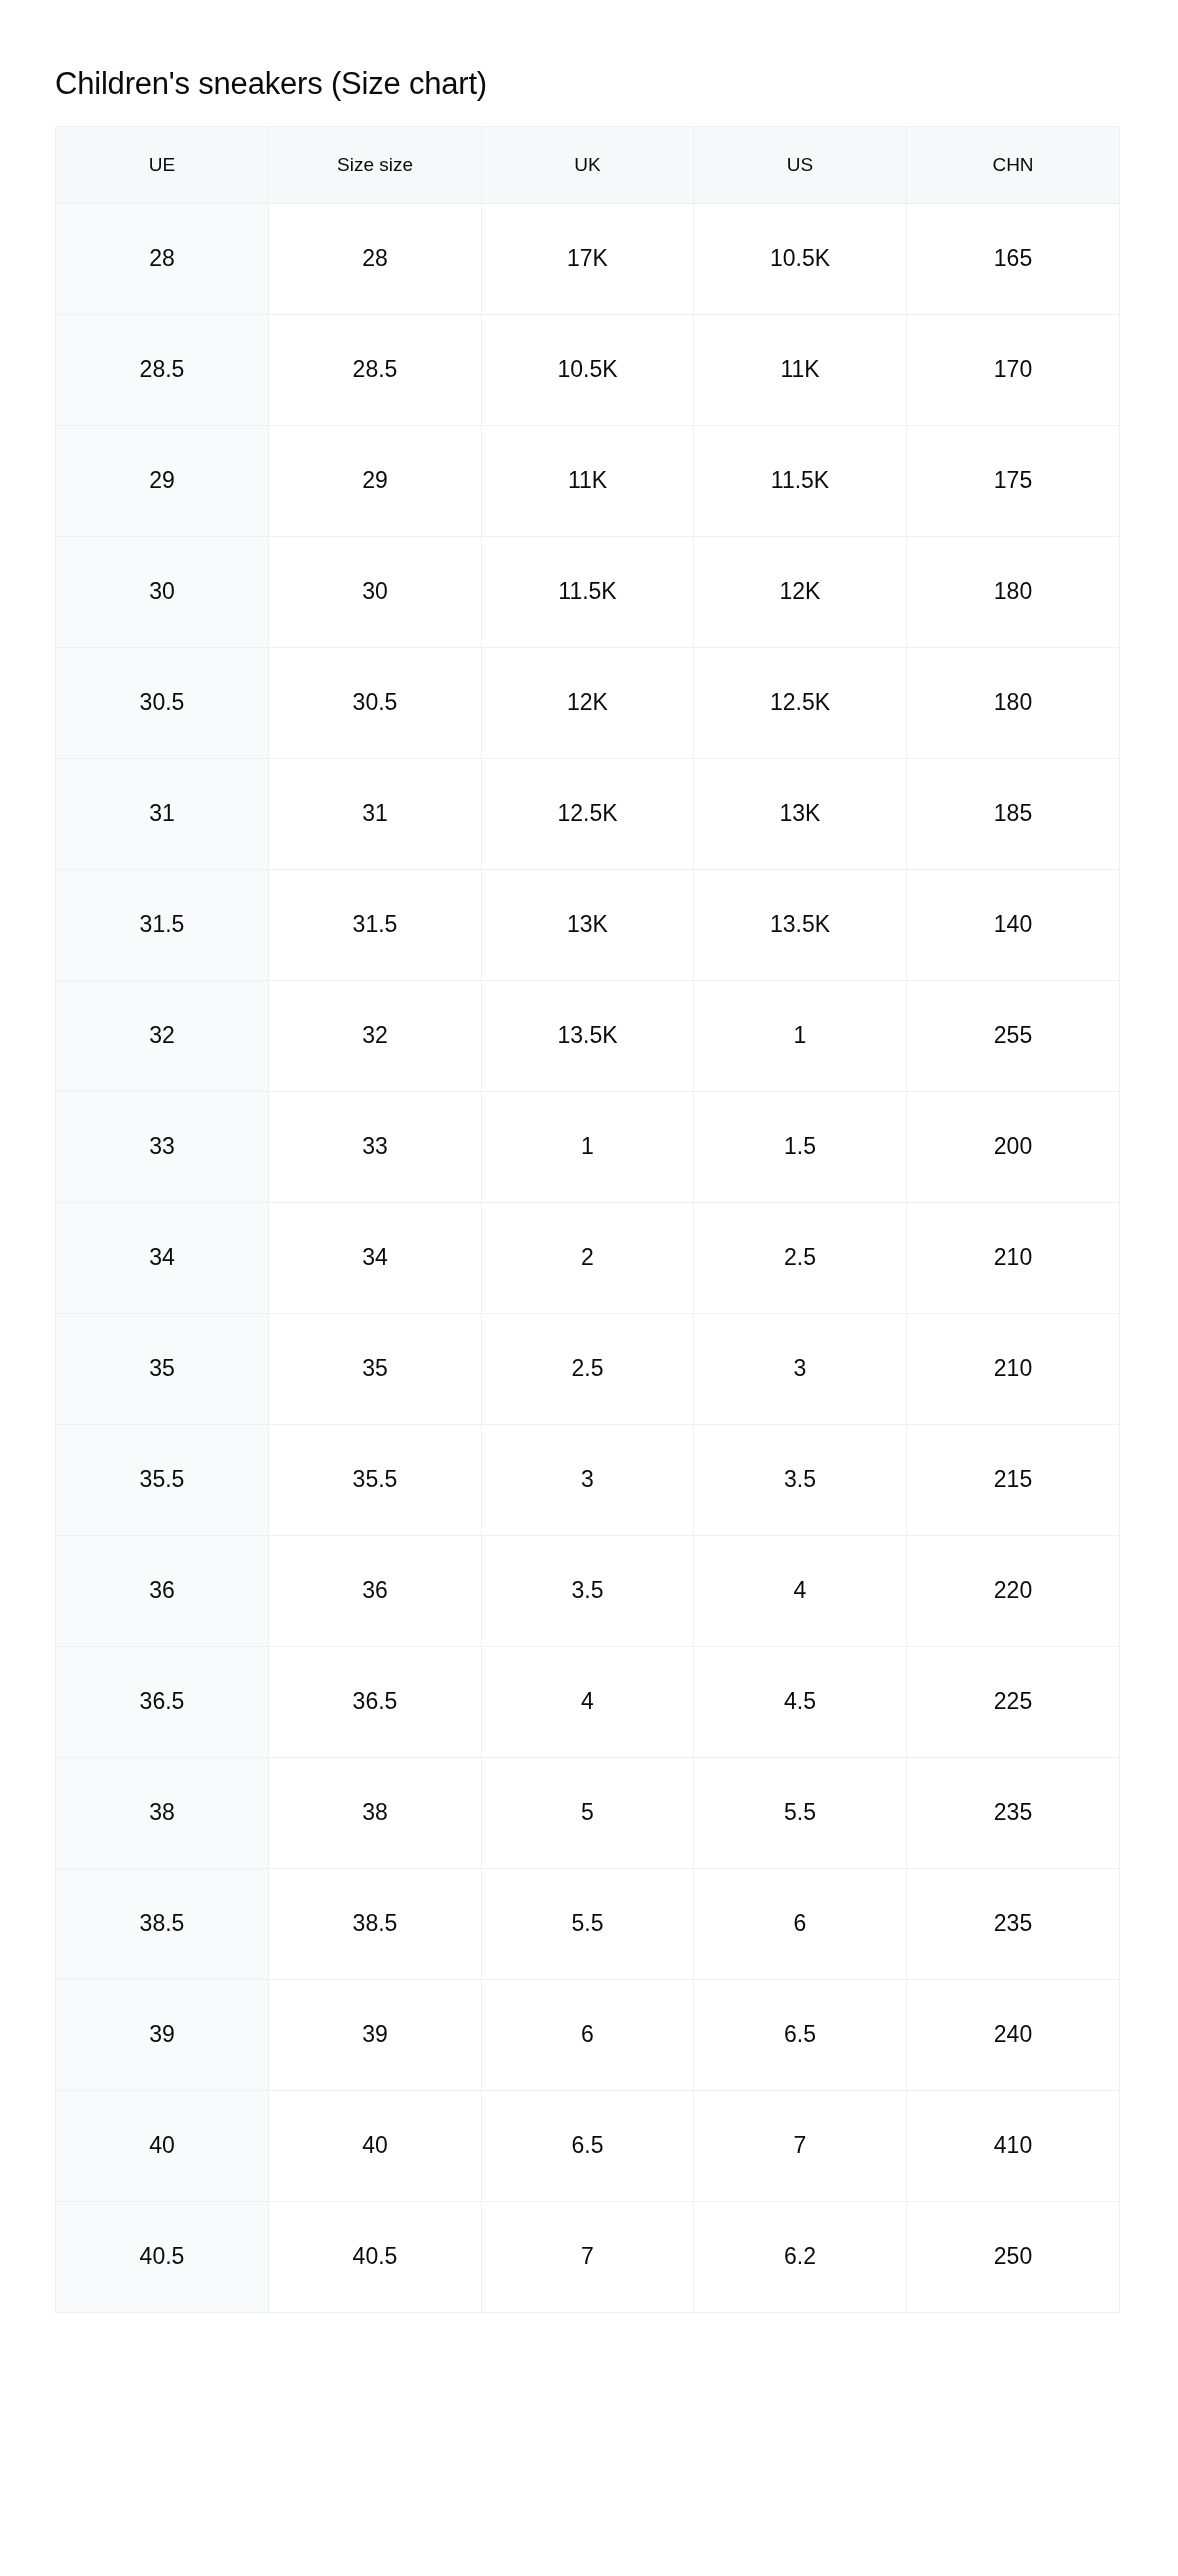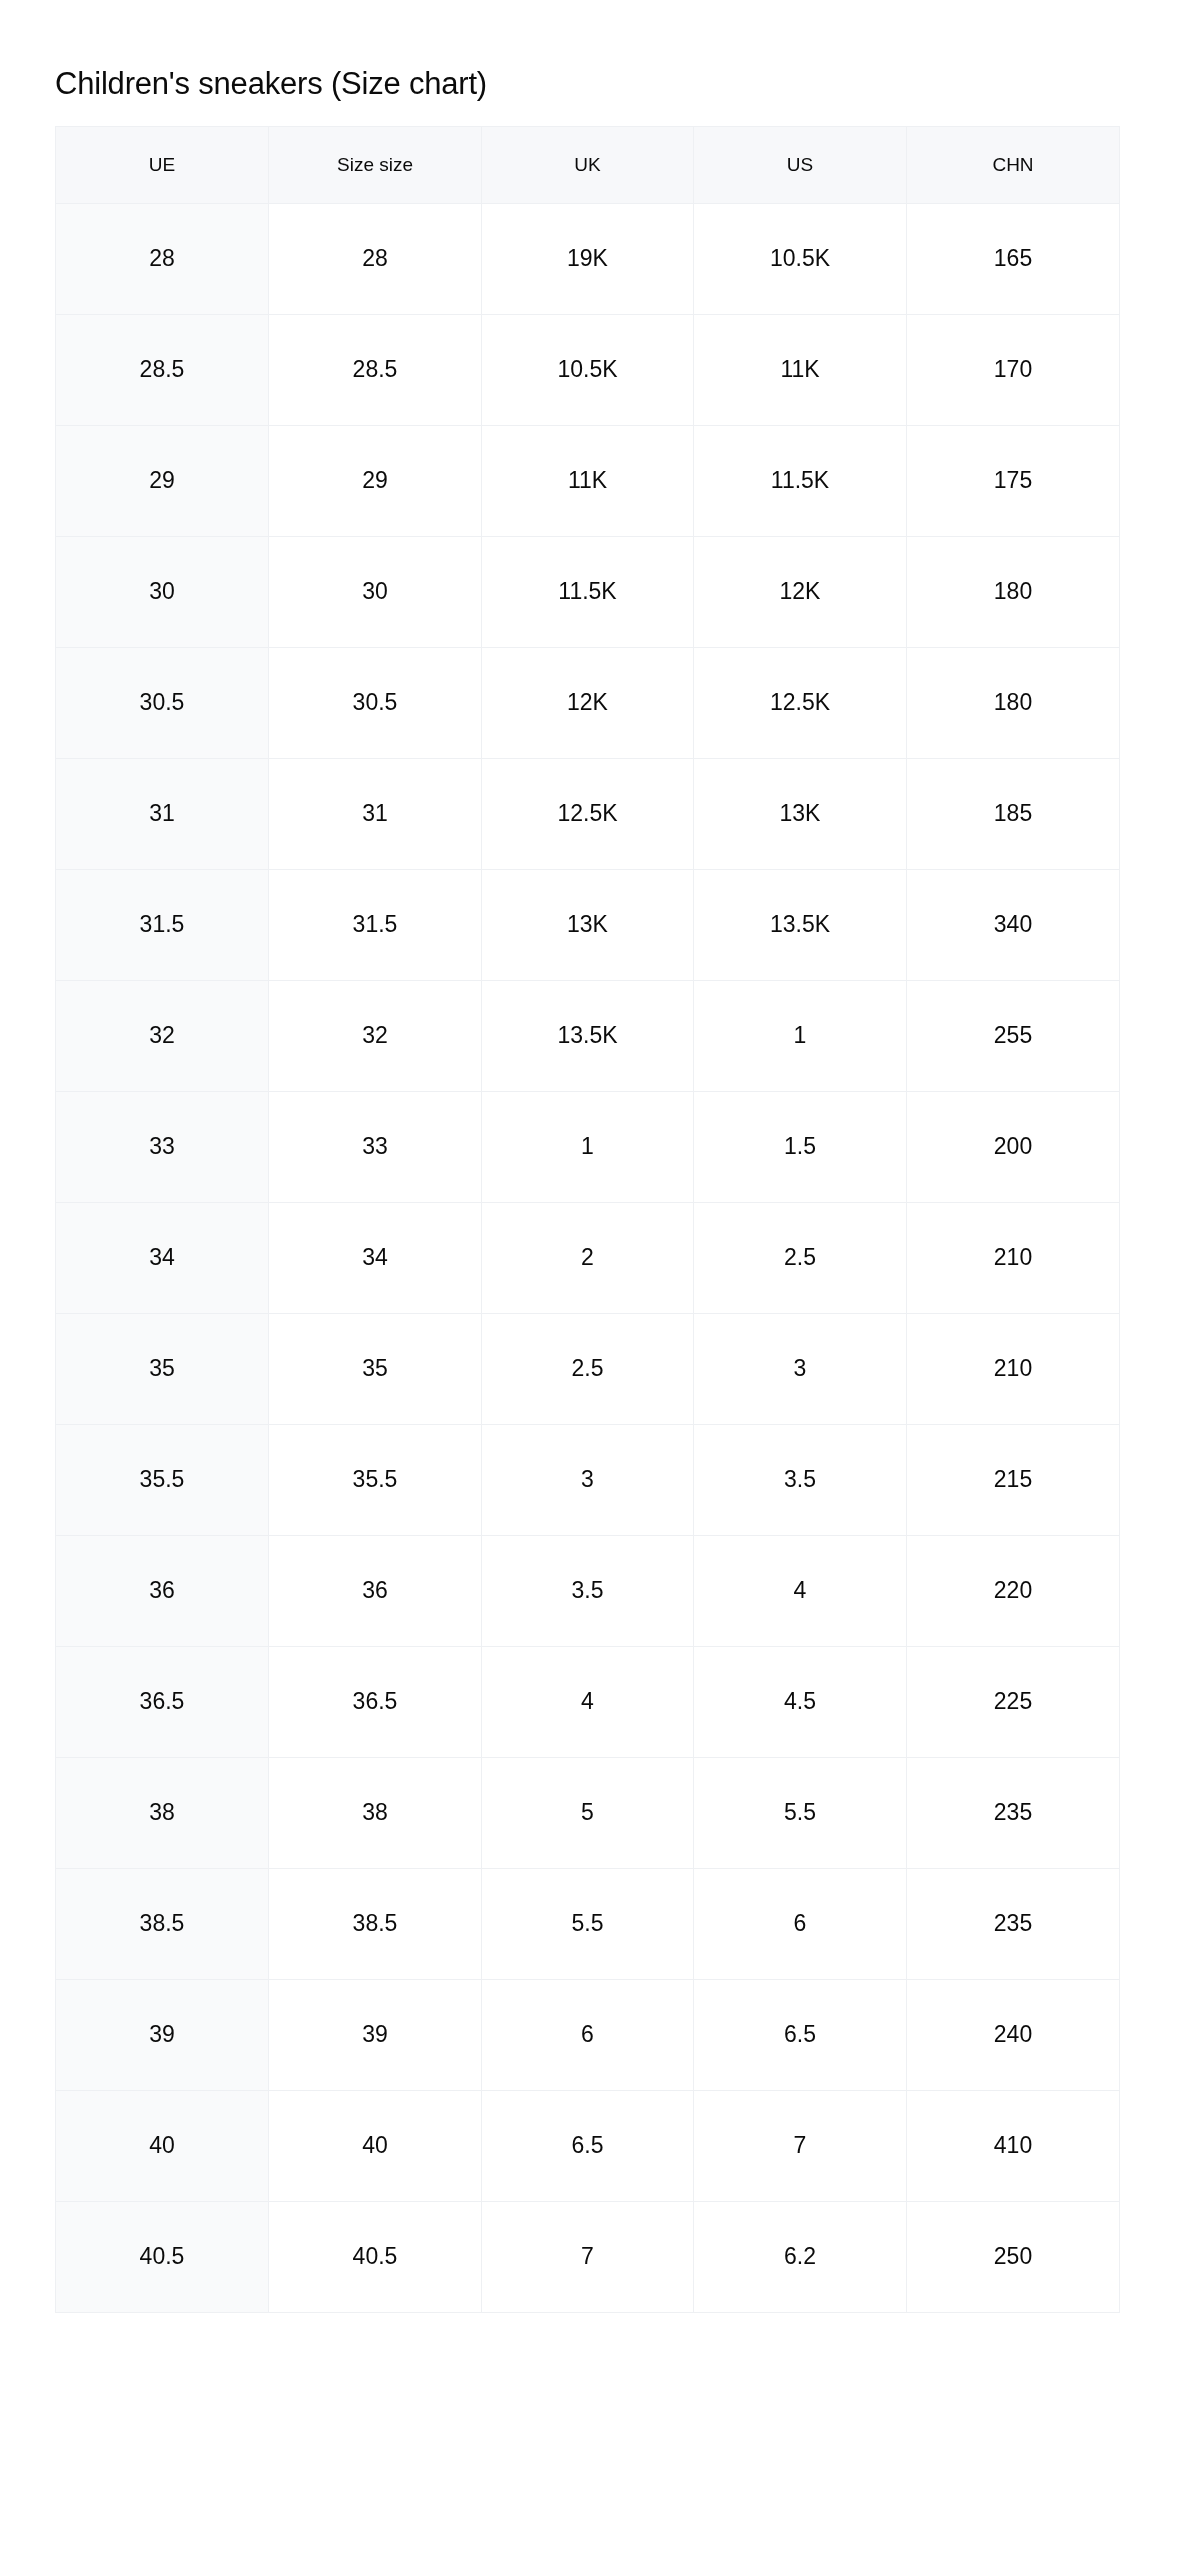--- a/index.html
+++ b/index.html
@@ -116,21 +116,21 @@
           <th class="th-shop">Size size</th>
           <th class="th-uk">UK</th>
           <th class="th-us">US</th>
           <th class="th-chn">CHN</th>
         </tr>
       </thead>
       <tbody id="table-body">
           <tr>
             <td class="col-first">28</td>
             <td>28</td>
-            <td>19K</td>
+            <td>17K</td>
             <td>10.5K</td>
             <td>165</td>
           </tr>
           <tr>
             <td class="col-first">28.5</td>
             <td>28.5</td>
             <td>10.5K</td>
             <td>11K</td>
             <td>170</td>
           </tr>
@@ -160,21 +160,21 @@
             <td>31</td>
             <td>12.5K</td>
             <td>13K</td>
             <td>185</td>
           </tr>
           <tr>
             <td class="col-first">31.5</td>
             <td>31.5</td>
             <td>13K</td>
             <td>13.5K</td>
-            <td>340</td>
+            <td>140</td>
           </tr>
           <tr>
             <td class="col-first">32</td>
             <td>32</td>
             <td>13.5K</td>
             <td>1</td>
             <td>255</td>
           </tr>
           <tr>
             <td class="col-first">33</td>

